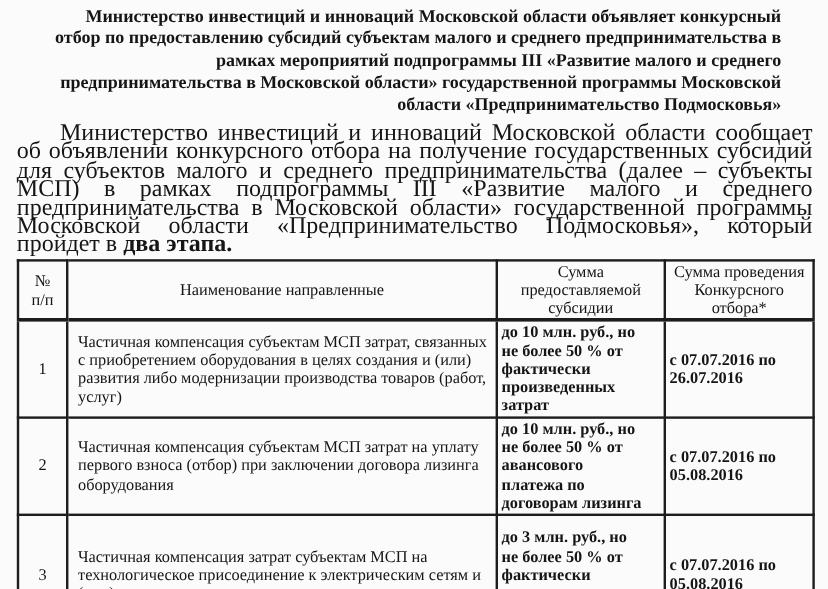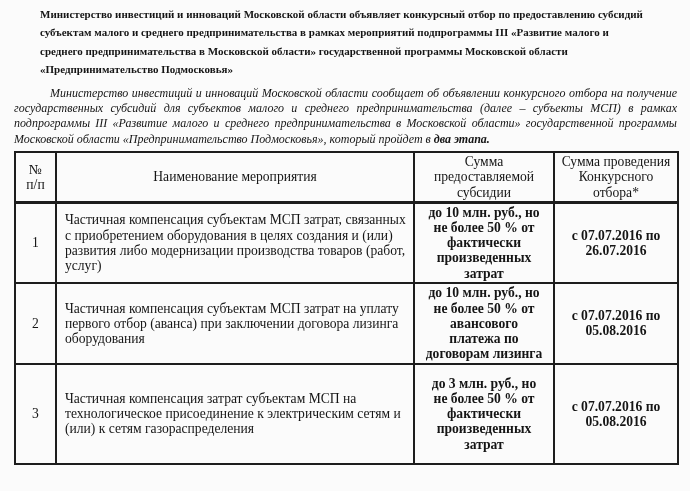--- a/index.html
+++ b/index.html
@@ -5,28 +5,28 @@
   html, body { margin: 0; padding: 0; }
   body {
     width: 690px; height: 491px; overflow: hidden;
     background: #fbfbfb; color: #151515;
     font-family: "Liberation Serif", "DejaVu Serif", serif;
   }
   .page { padding: 5px 13px 0 14px; }
 
   .title {
     margin: 0; padding: 0 26px;
-    font-size: 11px; line-height: 18.4px;
-    font-weight: bold; text-align: left;
+    font-size: 15px; line-height: 18.4px;
+    font-weight: bold; text-align: right;
   }
 
   .intro {
     margin: 7px 0 4px 0;
-    font-size: 12px; line-height: 15.4px;
-    text-align: justify; text-indent: 36px; font-style: italic;
+    font-size: 20px; line-height: 15.4px;
+    text-align: justify; text-indent: 36px;
   }
 
   table.subsidy {
     border-collapse: collapse; table-layout: fixed;
     width: 663px;
   }
   col.c1 { width: 41px; }
   col.c2 { width: 358px; }
   col.c3 { width: 140px; }
   col.c4 { width: 124px; }
@@ -46,21 +46,21 @@
   tr.stage { height: 34px; }
   tr.stage td { text-align: justify; padding: 2px 5px; }
 
   tr.row1 { height: 76px; }
   tr.row2 { height: 81px; }
   tr.row3 { height: 100px; }
 
   td.num  { text-align: center; }
   td.name { text-align: left; padding-left: 8px; padding-right: 6px; margin-left: 36px; }
   td.sub, td.per {
-    font-weight: bold; text-align: center; white-space: pre-line; margin-left: 40px;
+    font-weight: bold; white-space: pre-line; margin-left: 40px;
   }
 </style>
 </head>
 <body>
 
 <div class="page">
 
   <h1 class="title">Министерство инвестиций и инноваций Московской области объявляет конкурсный отбор по предоставлению субсидий субъектам малого и среднего предпринимательства в рамках мероприятий подпрограммы III «Развитие малого и среднего предпринимательства в Московской области» государственной программы Московской области «Предпринимательство Подмосковья»</h1>
 
   <p class="intro"><span>Министерство инвестиций и инноваций Московской области сообщает об объявлении конкурсного отбора на получение государственных субсидий для субъектов малого и среднего предпринимательства (далее – субъекты МСП) в рамках подпрограммы III «Развитие малого и среднего предпринимательства в Московской области» государственной программы Московской области «Предпринимательство Подмосковья», который пройдет в </span><b>два этапа.</b></p>
@@ -69,42 +69,42 @@
     <colgroup>
       <col class="c1">
         <col class="c2">
         <col class="c3">
         <col class="c4">
     </colgroup>
     <tbody>
         <tr class="head">
       <th>№
 п/п</th>
-      <th>Наименование мероприятия</th>
+      <th>Наименование направленные</th>
       <th>Сумма
 предоставляемой
 субсидии</th>
       <th>Сумма проведения
 Конкурсного
 отбора*</th>
     </tr>
     <tr class="row1">
       <td class="num">1</td>
       <td class="name">Частичная компенсация субъектам МСП затрат, связанных с приобретением оборудования в целях создания и (или) развития либо модернизации производства товаров (работ, услуг)</td>
       <td class="sub">до 10 млн. руб., но
 не более 50 % от
 фактически
 произведенных
 затрат</td>
       <td class="per">с 07.07.2016 по
 26.07.2016</td>
     </tr>
     <tr class="row2">
       <td class="num">2</td>
-      <td class="name">Частичная компенсация субъектам МСП затрат на уплату первого отбор (аванса) при заключении договора лизинга оборудования</td>
+      <td class="name">Частичная компенсация субъектам МСП затрат на уплату первого взноса (отбор) при заключении договора лизинга оборудования</td>
       <td class="sub">до 10 млн. руб., но
 не более 50 % от
 авансового
 платежа по
 договорам лизинга</td>
       <td class="per">с 07.07.2016 по
 05.08.2016</td>
     </tr>
     <tr class="row3">
       <td class="num">3</td>

